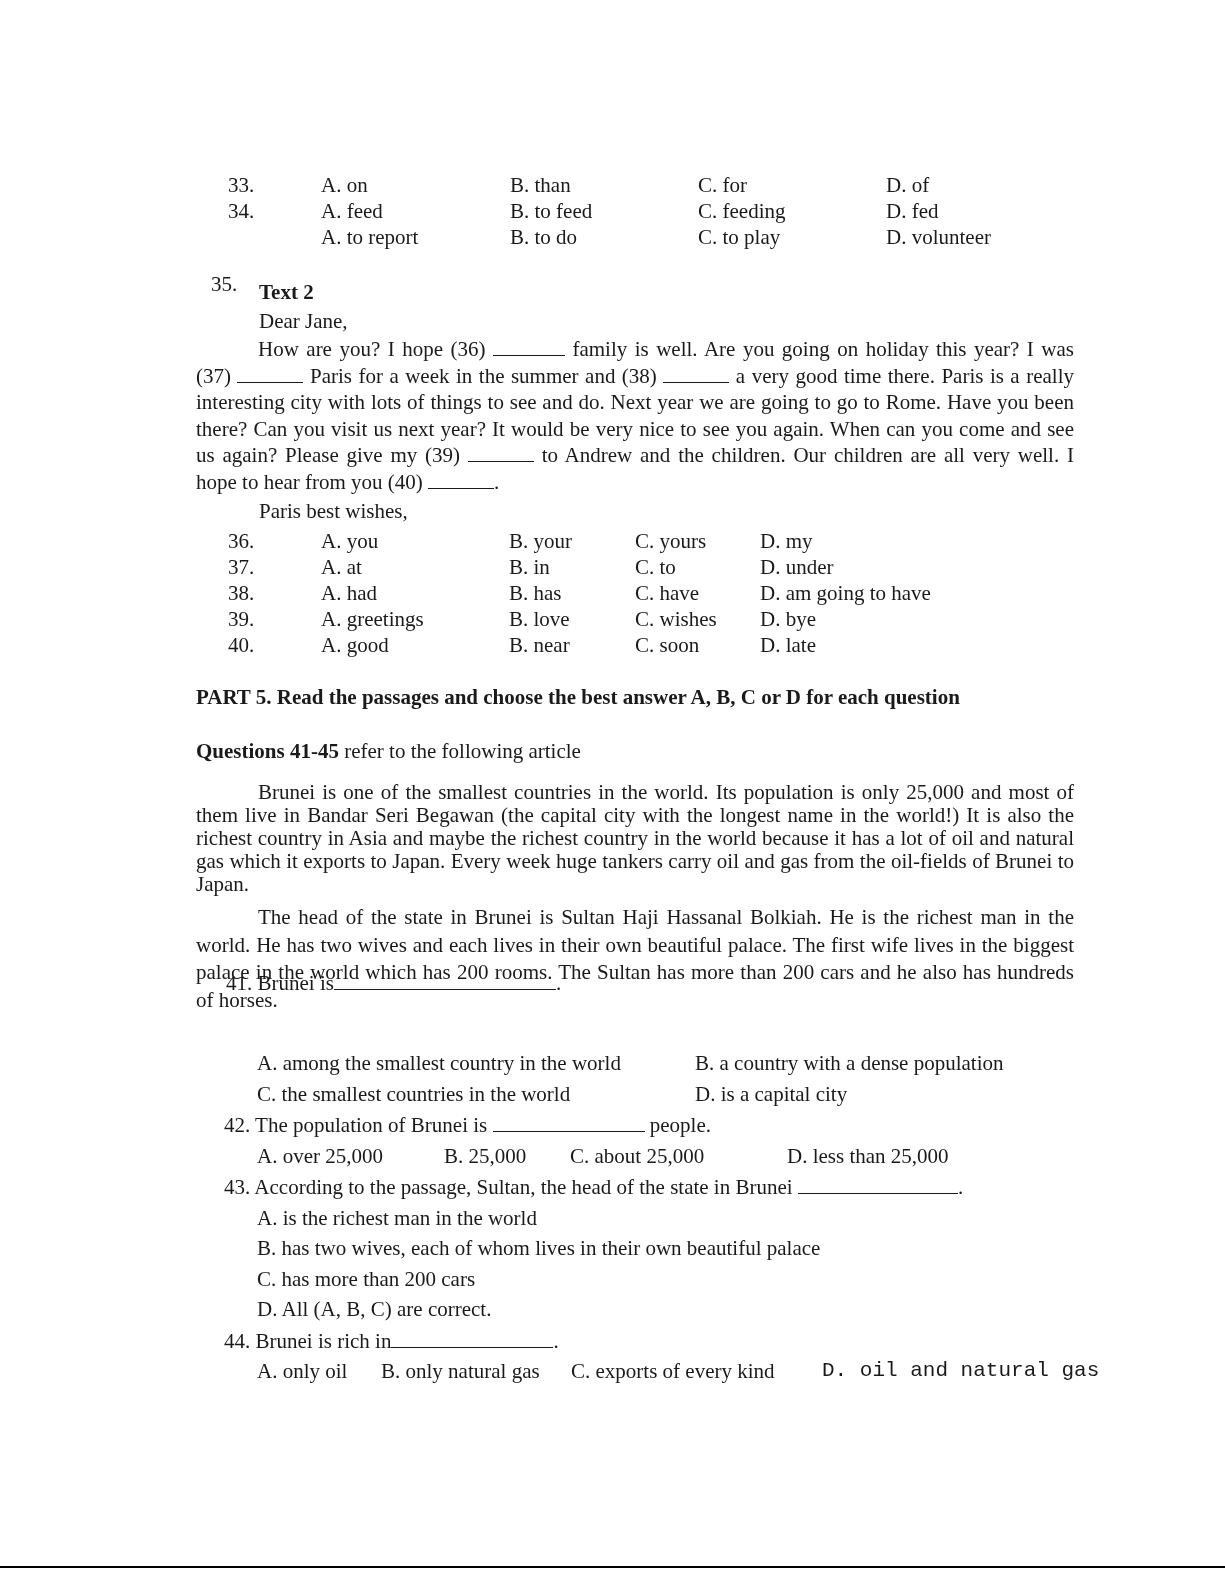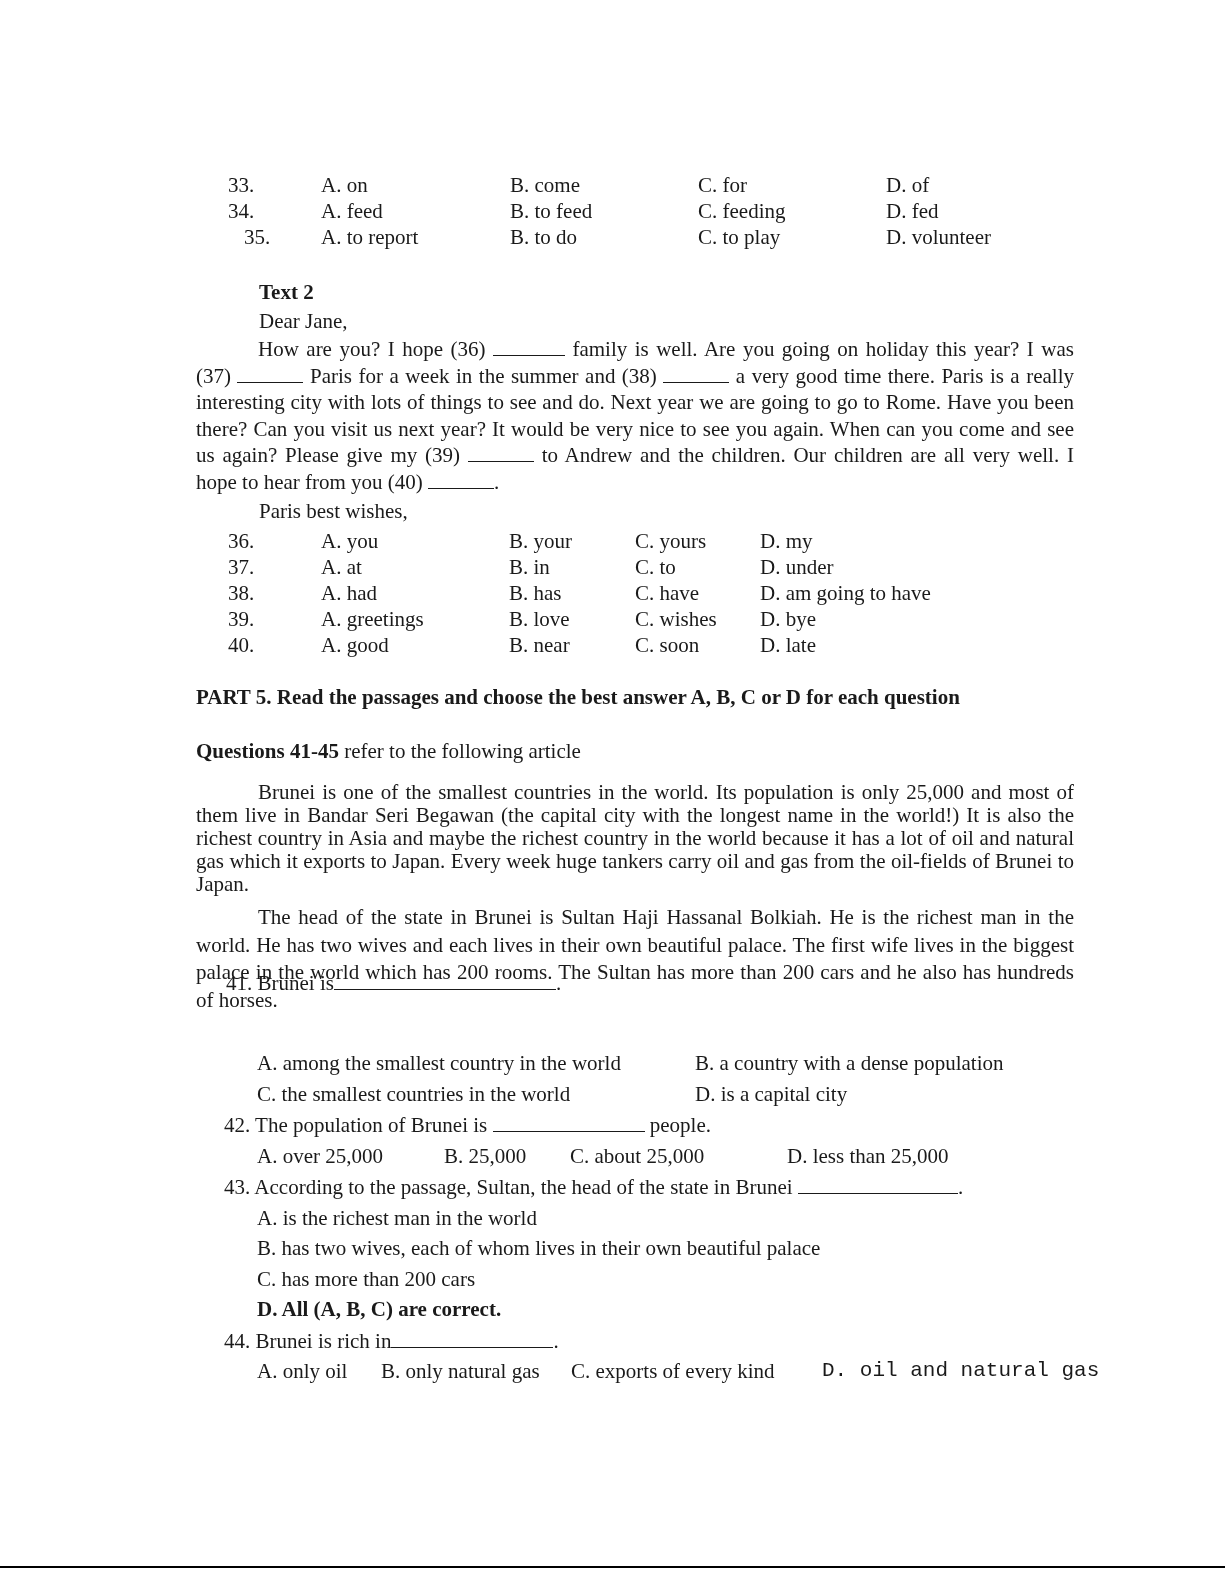--- a/index.html
+++ b/index.html
@@ -18,33 +18,33 @@
   .blank { display: inline-block; border-bottom: 1px solid #1a1a1a; height: 18px; vertical-align: baseline; }
   .bottom-line { position: absolute; left: 0; top: 1566px; width: 1225px; height: 2px; background: #000; }
 </style>
 </head>
 <body>
 
 <div>
   <div class="row" style="top:173px;">
     <span style="left:228px;">33.</span>
     <span style="left:321px;">A. on</span>
-    <span style="left:510px;">B. come</span>
+    <span style="left:510px;">B. than</span>
     <span style="left:698px;">C. for</span>
     <span style="left:886px;">D. of</span>
   </div>
   <div class="row" style="top:199px;">
     <span style="left:228px;">34.</span>
     <span style="left:321px;">A. feed</span>
     <span style="left:510px;">B. to feed</span>
     <span style="left:698px;">C. feeding</span>
     <span style="left:886px;">D. fed</span>
   </div>
   <div class="row" style="top:225px;">
-    <span style="left:244px;">35.</span>
+    <span style="left:211px;margin-top:47px;">35.</span>
     <span style="left:321px;">A. to report</span>
     <span style="left:510px;">B. to do</span>
     <span style="left:698px;">C. to play</span>
     <span style="left:886px;">D. volunteer</span>
   </div>
 </div>
 
 <div class="abs bold" style="left:259px; top:280px;">Text 2</div>
 <div class="abs" style="left:259px; top:309px;">Dear Jane,</div>
 
@@ -126,21 +126,21 @@
 <div class="abs" style="left:570px; top:1144px;">C. about 25,000</div>
 <div class="abs" style="left:787px; top:1144px;">D. less than 25,000</div>
 
 <div class="abs" style="left:224px; top:1175px;">
   <span>43. According to the passage, Sultan, the head of the state in Brunei</span>
   <span class="blank" style="width:160px;"></span><span>.</span>
 </div>
 <div class="abs" style="left:257px; top:1206px;">A. is the richest man in the world</div>
 <div class="abs" style="left:257px; top:1236px;">B. has two wives, each of whom lives in their own beautiful palace</div>
 <div class="abs" style="left:257px; top:1267px;">C. has more than 200 cars</div>
-<div class="abs" style="left:257px; top:1297px;font-weight:bold;">D. All (A, B, C) are correct.</div>
+<div class="abs" style="left:257px; top:1297px;">D. All (A, B, C) are correct.</div>
 
 <div class="abs" style="left:224px; top:1329px;">
   <span>44. Brunei is rich in</span><span class="blank" style="width:162px;"></span><span>.</span>
 </div>
 <div class="abs" style="left:257px; top:1359px;">A. only oil</div>
 <div class="abs" style="left:381px; top:1359px;">B. only natural gas</div>
 <div class="abs" style="left:571px; top:1359px;">C. exports of every kind</div>
 <div class="abs" style="left:822px; top:1359px;font-family:Liberation Mono, monospace;">D. oil and natural gas</div>
 
 <div class="bottom-line"></div>

